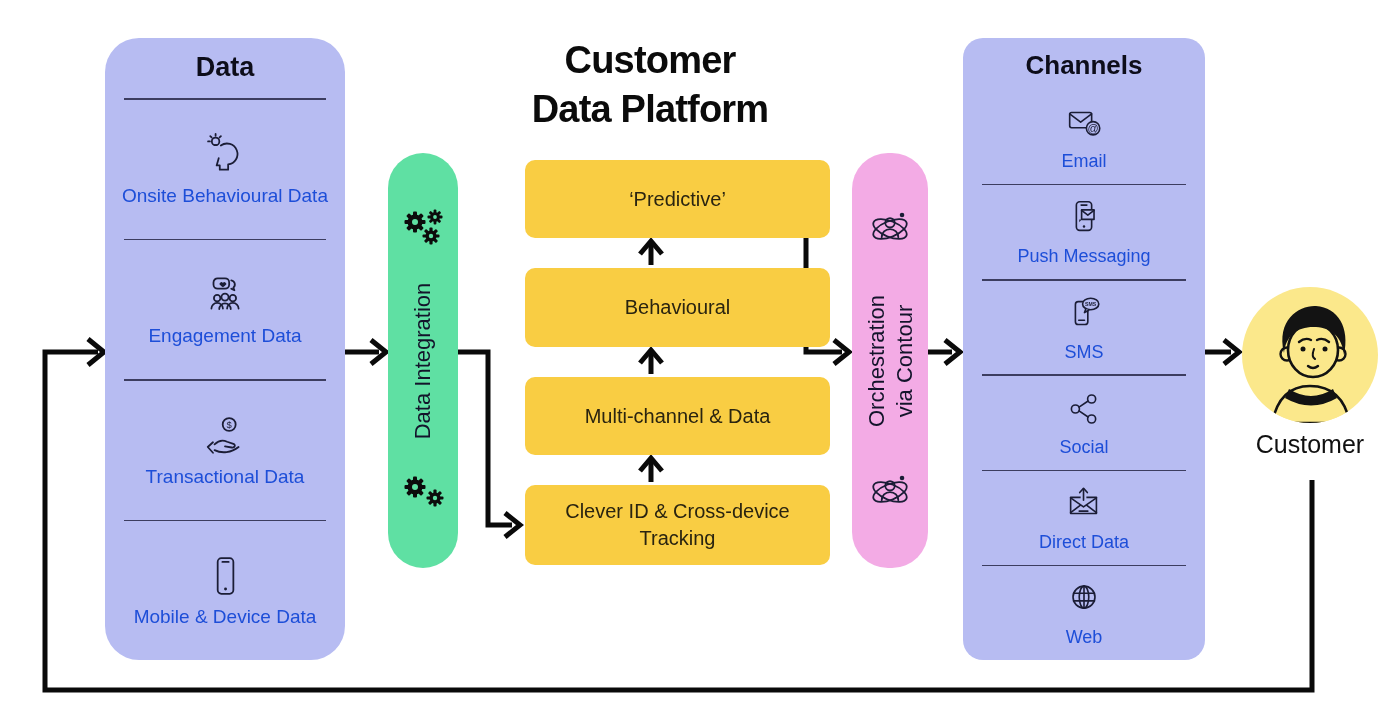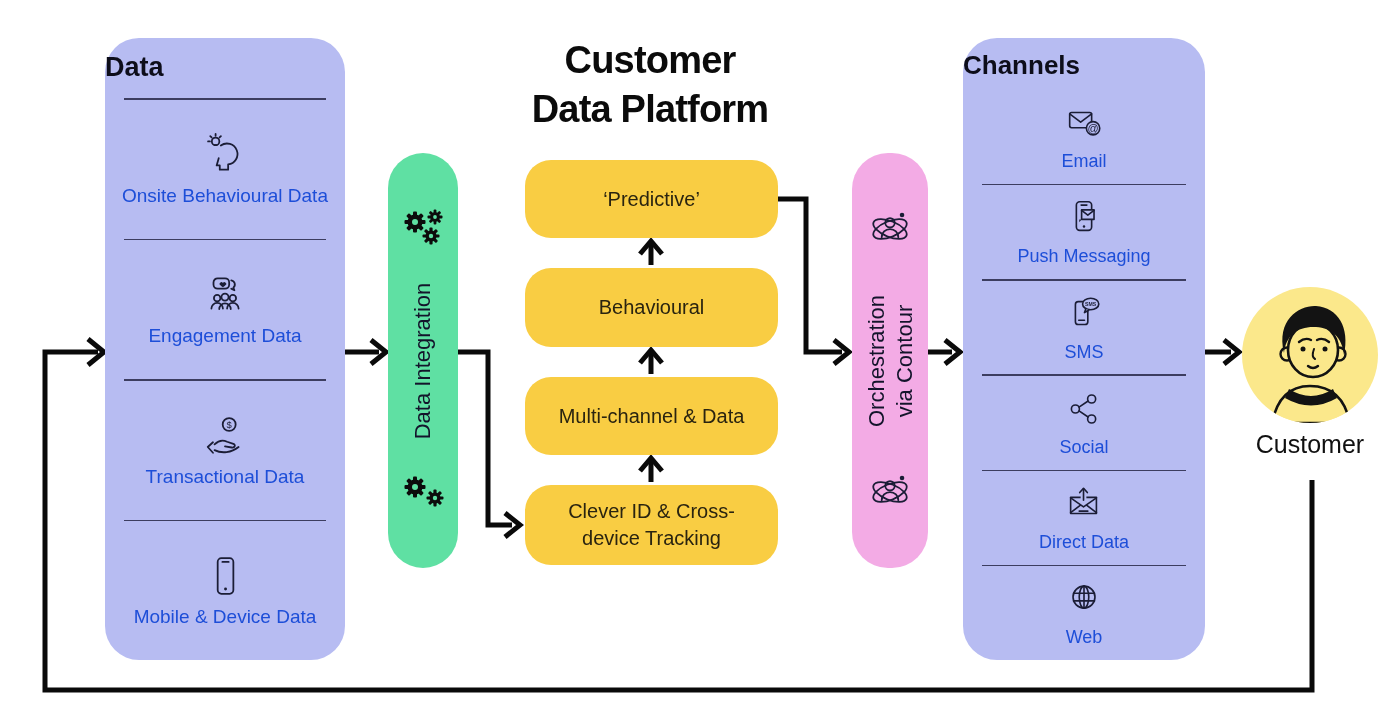--- a/index.html
+++ b/index.html
@@ -9,28 +9,28 @@
   *{margin:0;padding:0;box-sizing:border-box;}
   body{background:#fff;font-family:"Liberation Sans",sans-serif;}
   .stage{position:relative;width:1400px;height:715px;background:#ffffff;overflow:hidden;}
 
   
   .flow{position:absolute;inset:0;width:1400px;height:715px;}
   .connector{stroke:var(--line);stroke-width:5;fill:none;stroke-linejoin:miter;}
 
   
   .panel{position:absolute;background:var(--lavender);border-radius:34px;display:flex;flex-direction:column;z-index:2;}
-  .panel-title{font-weight:bold;color:#0d0d1a;}
+  .panel-title{text-align:center;font-weight:bold;color:#0d0d1a;}
   .panel-item{flex:1;display:flex;flex-direction:column;align-items:center;justify-content:center;gap:7px;}
   .panel-item .label{color:#1d4ed8;text-align:center;line-height:1.15;}
   .divider{height:1.5px;background:#3c3d60;margin:0 19px;flex:0 0 auto;}
   .data-panel{left:105px;top:38px;width:240px;height:622px;padding-top:14px;}
   .data-panel .panel-title{font-size:27px;height:46px;}
   .data-panel .label{font-size:19px;}
-  .channels-panel{left:963px;top:38px;width:242px;height:622px;padding-top:12px;}
+  .channels-panel{left:963px;top:38px;width:242px;height:622px;padding-top:12px;border-radius:20px;}
   .channels-panel .panel-title{font-size:26px;height:40px;}
   .channels-panel .label{font-size:18px;}
   .iconbox{display:flex;align-items:center;justify-content:center;}
   .iconbox svg{display:block;}
   .oicon{stroke:var(--icon);stroke-width:1.7;fill:none;stroke-linecap:round;stroke-linejoin:round;}
   .icon-fill{fill:var(--icon);stroke:none;}
   .icon-text{fill:var(--icon);stroke:none;font-family:"Liberation Sans",sans-serif;}
 
   
   .pill{position:absolute;border-radius:36px;z-index:2;}
@@ -41,21 +41,21 @@
   .pill-icon{position:absolute;left:50%;transform:translateX(-50%);}
   .pill-icon.top{top:52px;} .pill-icon.bottom{bottom:50px;}
   .gear-solid{fill:#0c0c0c;}
   .gear-hole{fill:var(--green);}
 
   
   .cdp-title{position:absolute;left:455px;top:36px;width:390px;text-align:center;z-index:2;
              font-weight:bold;font-size:38px;line-height:1.3;color:#0b0b0b;letter-spacing:-0.8px;}
 
   
-  .ybox{position:absolute;left:525px;width:253px;background:var(--yellow);border-radius:26px;
+  .ybox{position:absolute;left:525px;width:305px;background:var(--yellow);border-radius:10px;
         display:flex;align-items:center;justify-content:center;z-index:2;
         font-size:20px;color:#2a2410;text-align:center;line-height:1.35;}
   .ybox.nowrap{white-space:nowrap;}
   .ybox-predictive{top:160px;height:78px;}
   .ybox-segmentation{top:268px;height:79px;}
   .ybox-multichannel{top:377px;height:78px;text-align:right;}
   .ybox-clever{top:485px;height:80px;padding:8px 32px;}
 
   
   .customer-avatar{position:absolute;left:1242px;top:287px;width:136px;height:136px;border-radius:50%;

